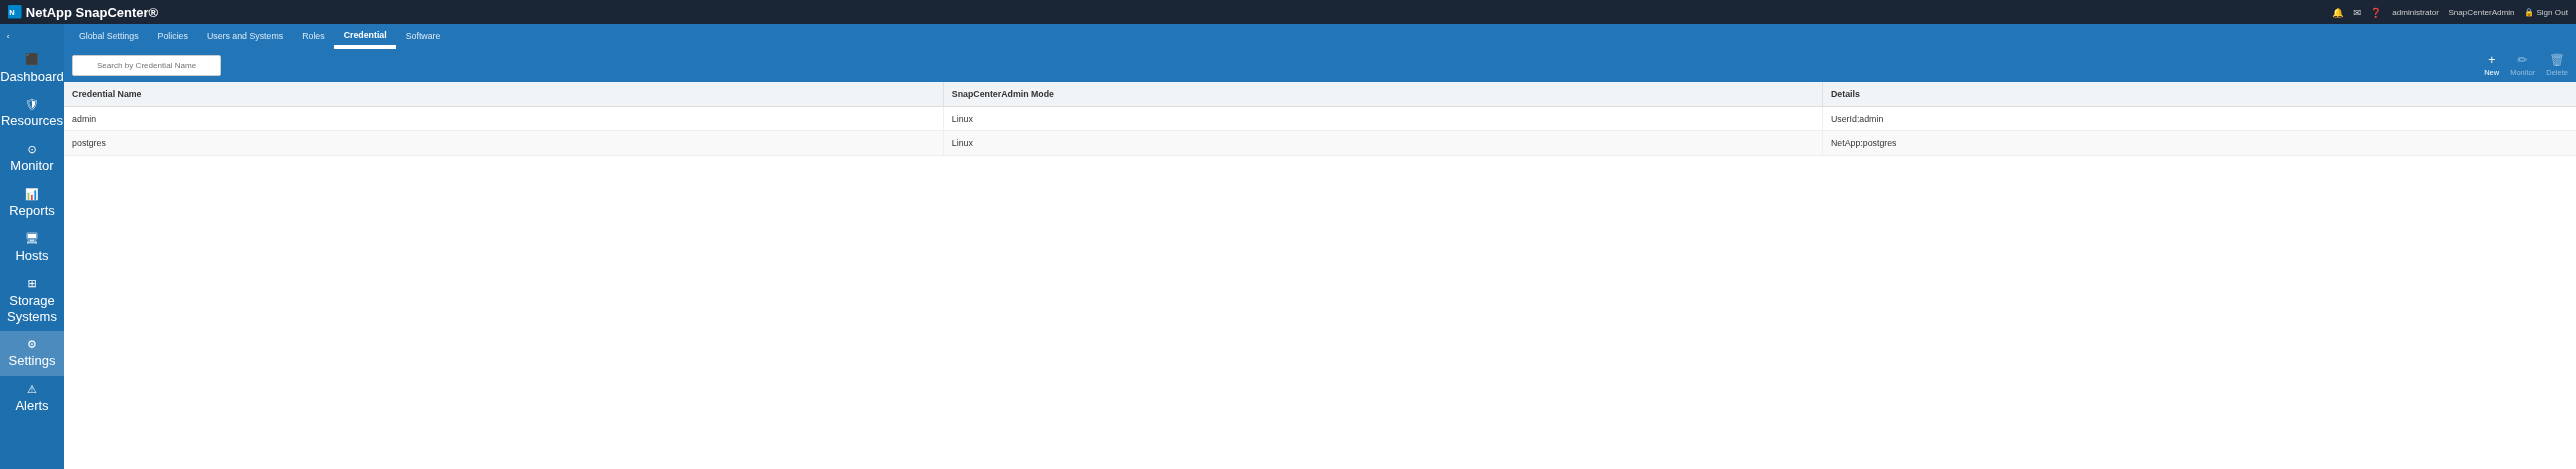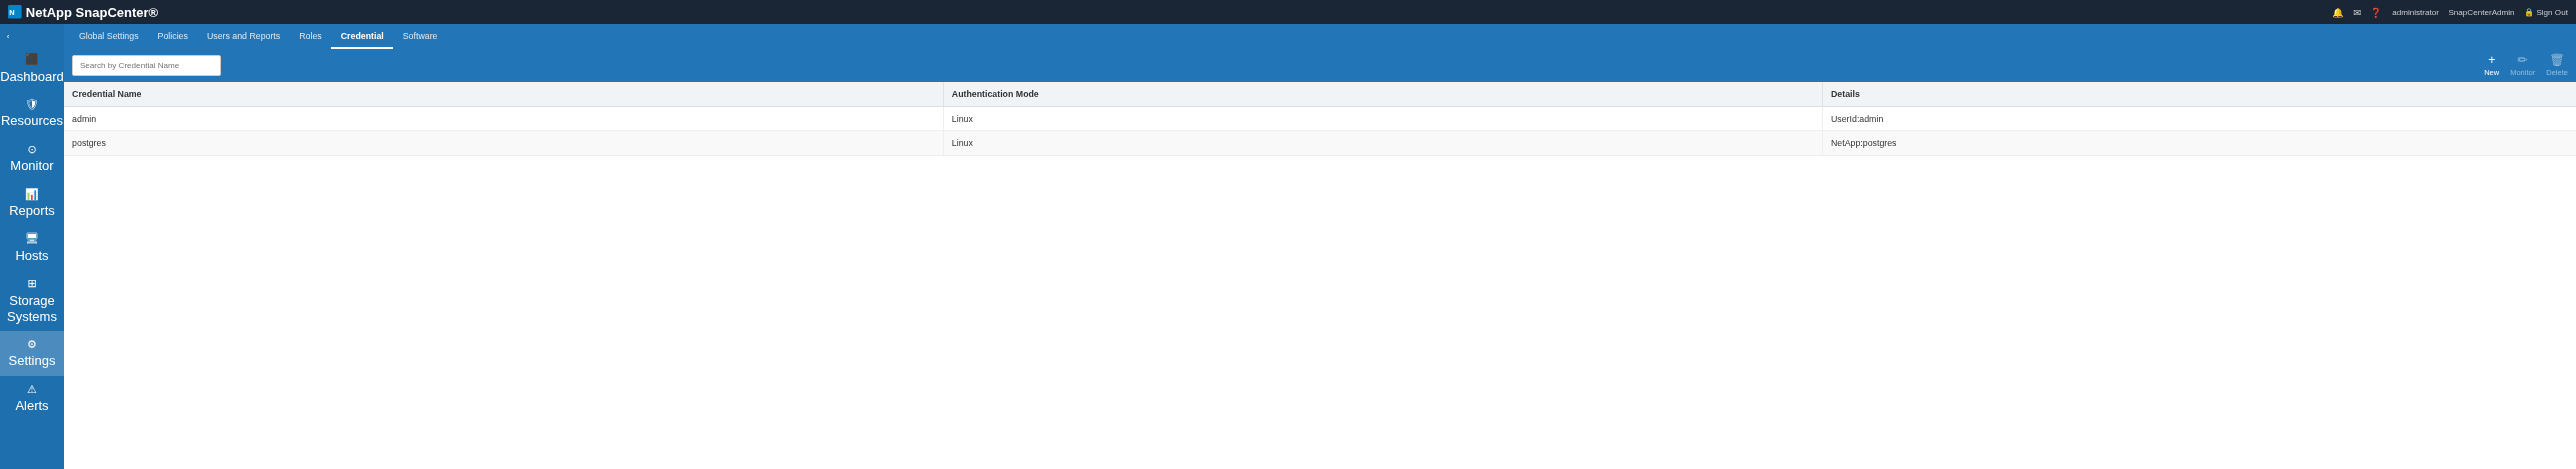--- a/index.html
+++ b/index.html
@@ -126,21 +126,21 @@
       padding: 0 9.5px;
       height: 100%;
       display: flex;
       align-items: center;
       cursor: pointer;
       font-size: 8.8px;
       border-bottom: 2px solid transparent;
     }
     .subnav-tab.active {
       color: #fff;
-      border-bottom: 2px solid #ffffff;
+      border-bottom: 4px solid #ffffff;
       font-weight: bold;
     }
 
     
     .page-content {
       flex: 1;
       display: flex;
       flex-direction: column;
       overflow: hidden;
       background: #e8f1f8;
@@ -161,20 +161,21 @@
     }
     .search-input {
       width: 149px;
       height: 20.3px;
       border: 0.7px solid #ccc;
       border-radius: 2px;
       padding: 0 6.8px;
       font-size: 8.1px;
       color: #555;
       background: #fff;
+      text-align: center;
     }
     .toolbar-right {
       display: flex;
       align-items: center;
       gap: 11px;
     }
     .toolbar-btn {
       display: flex;
       flex-direction: column;
       align-items: center;
@@ -304,21 +305,21 @@
   <div class="content-area">
 
     <div class="subnav">
       <div class="subnav-tab">
         <span>Global Settings</span>
       </div>
       <div class="subnav-tab">
         <span>Policies</span>
       </div>
       <div class="subnav-tab">
-        <span>Users and Reports</span>
+        <span>Users and Systems</span>
       </div>
       <div class="subnav-tab">
         <span>Roles</span>
       </div>
       <div class="subnav-tab active">
         <span>Credential</span>
       </div>
       <div class="subnav-tab">
         <span>Software</span>
       </div>
@@ -344,21 +345,21 @@
             <span>Delete</span>
           </div>
         </div>
       </div>
 
       <div class="table-area">
         <table>
           <thead>
             <tr>
               <th class="col-name">Credential Name</th>
-              <th class="col-auth">Authentication Mode</th>
+              <th class="col-auth">SnapCenterAdmin Mode</th>
               <th class="col-details">Details</th>
             </tr>
           </thead>
           <tbody id="table-body">
           <tr>
                 <td>admin</td>
                 <td>Linux</td>
                 <td>UserId:admin</td>
               </tr>
               <tr>

